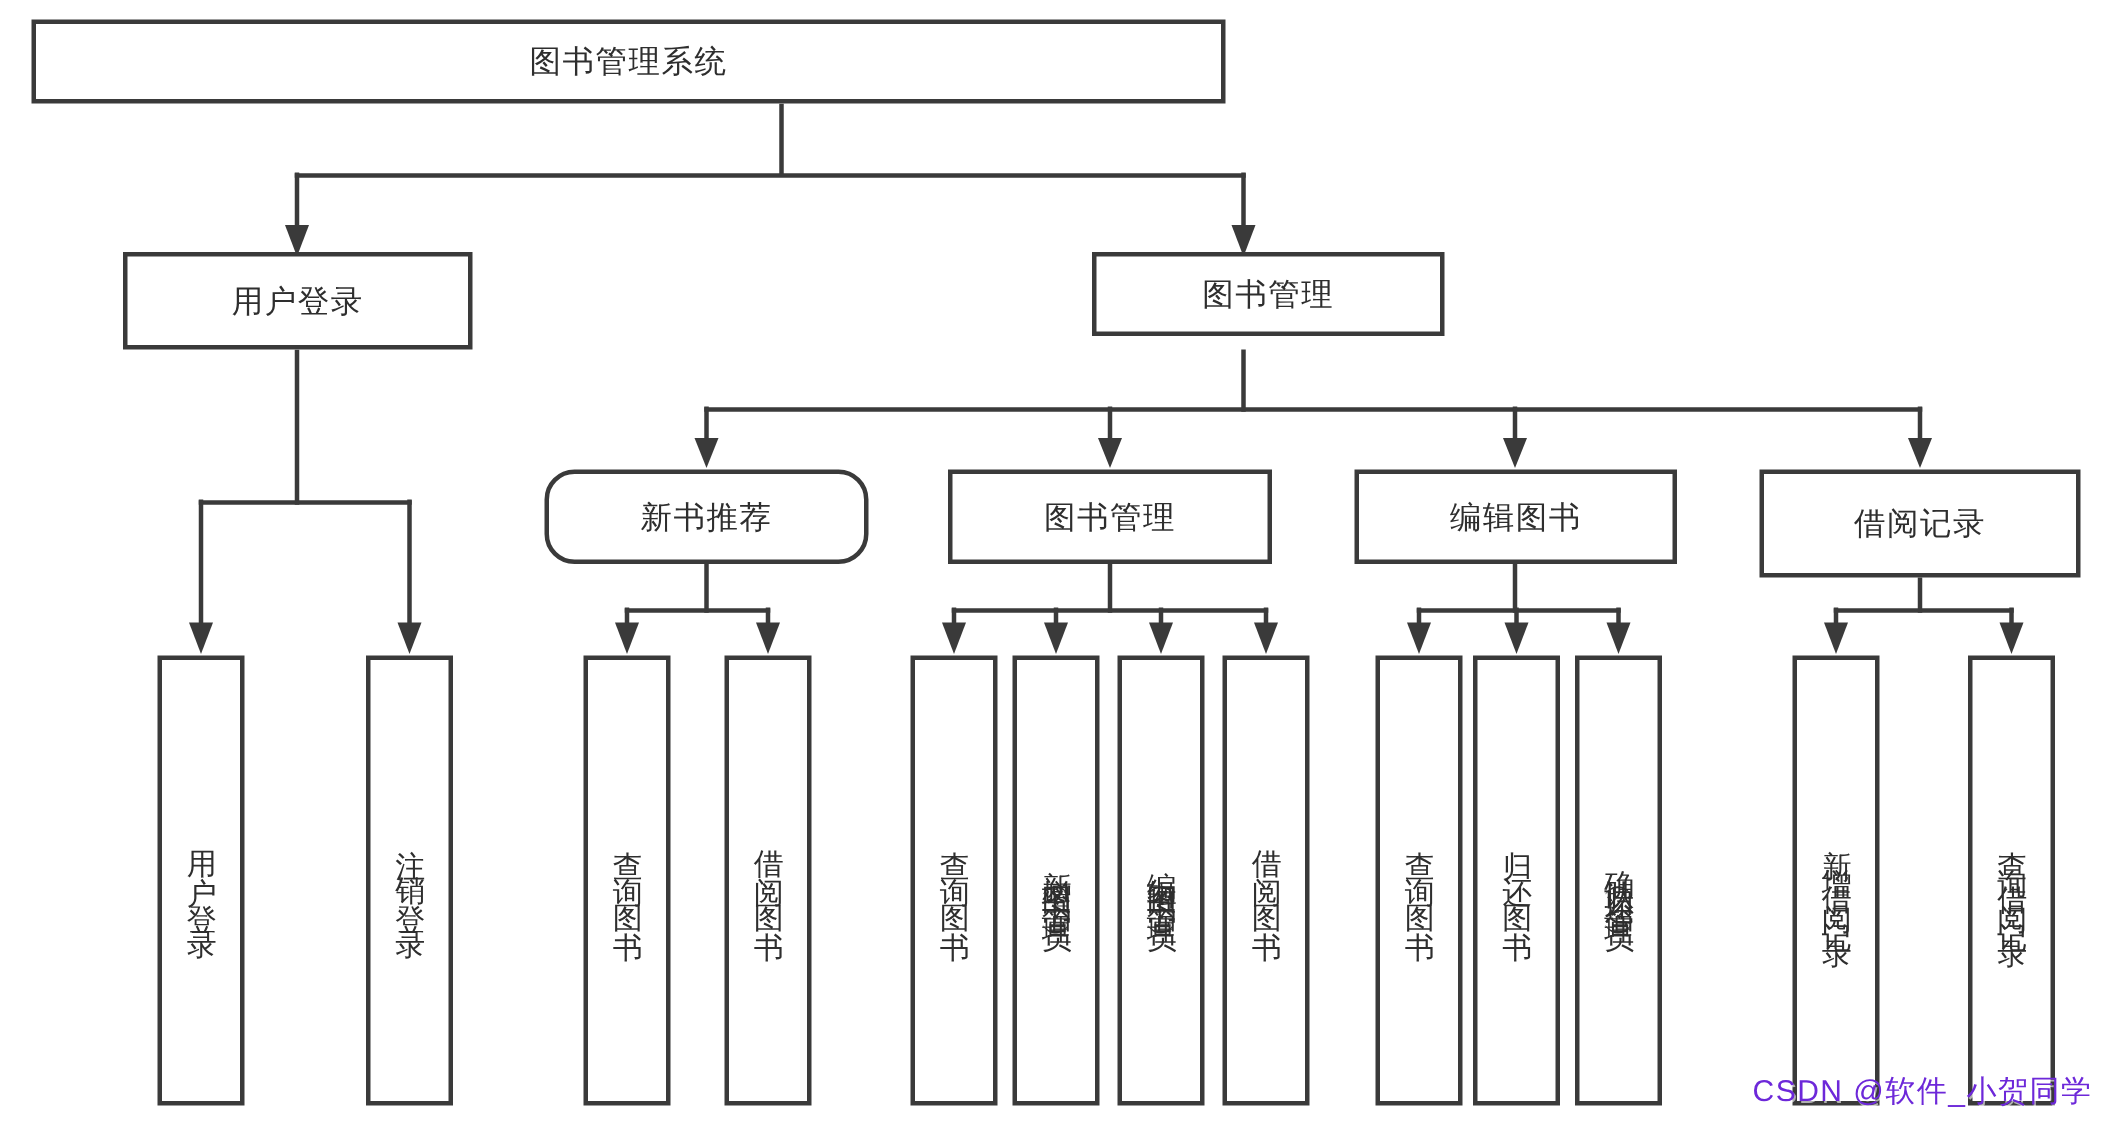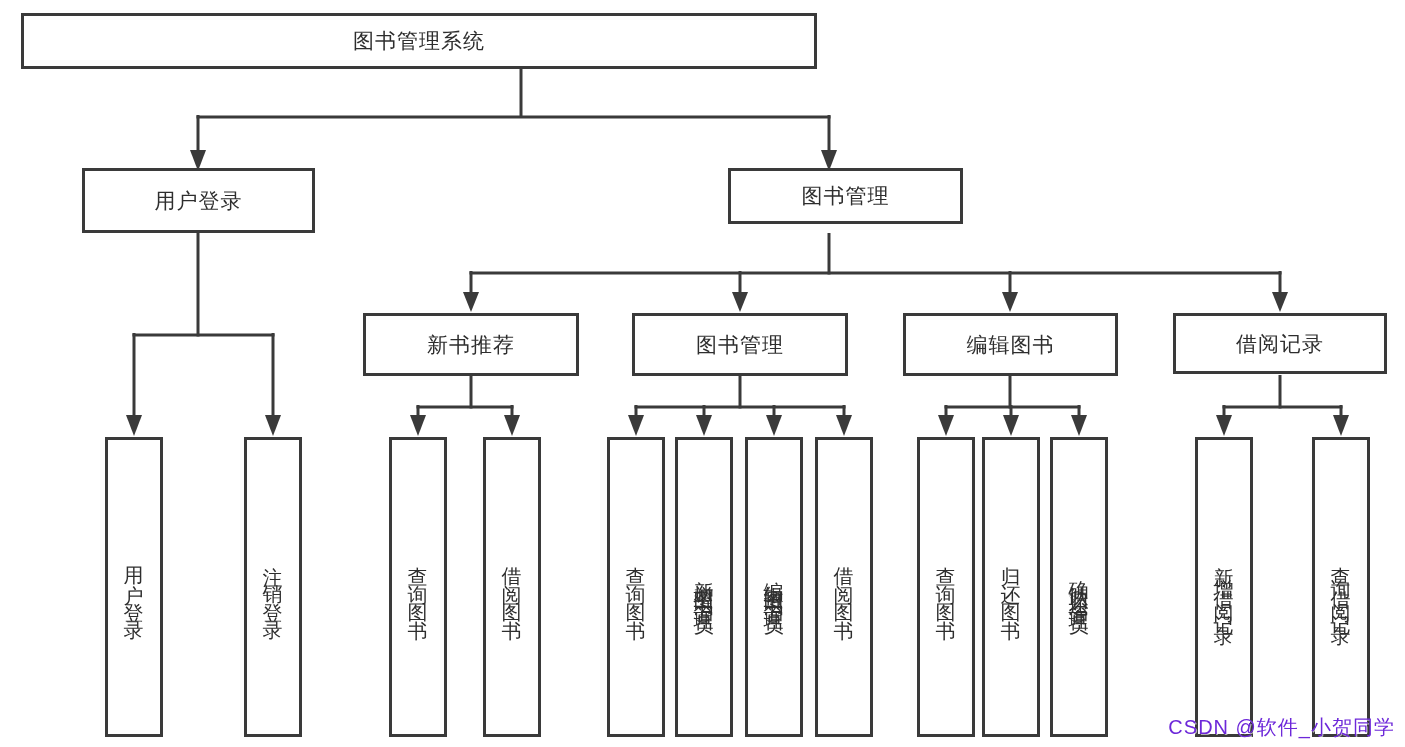--- a/index.html
+++ b/index.html
@@ -117,30 +117,30 @@
     <span class="h-label">图书管理系统</span>
   </div>
 
   <div class="node" style="left:82px;top:168px;width:233px;height:65px;">
     <span class="h-label">用户登录</span>
   </div>
   <div class="node" style="left:728px;top:168px;width:235px;height:56px;">
     <span class="h-label">图书管理</span>
   </div>
 
-  <div class="node" style="left:363px;top:313px;width:216px;height:63px;">
+  <div class="node" style="left:363px;top:313px;width:216px;height:63px;border-radius:20px;">
     <span class="h-label">新书推荐</span>
   </div>
   <div class="node" style="left:632px;top:313px;width:216px;height:63px;">
     <span class="h-label">图书管理</span>
   </div>
   <div class="node" style="left:903px;top:313px;width:215px;height:63px;">
     <span class="h-label">编辑图书</span>
   </div>
-  <div class="node" style="left:1173px;top:313px;width:214px;height:61px;">
+  <div class="node" style="left:1173px;top:313px;width:214px;height:72px;">
     <span class="h-label">借阅记录</span>
   </div>
 
   <div class="node" style="left:105px;top:437px;width:58px;height:300px;">
     <span class="leaf-label ls-short">用户登录</span>
   </div>
   <div class="node" style="left:244px;top:437px;width:58px;height:300px;">
     <span class="leaf-label ls-short">注销登录</span>
   </div>
 

